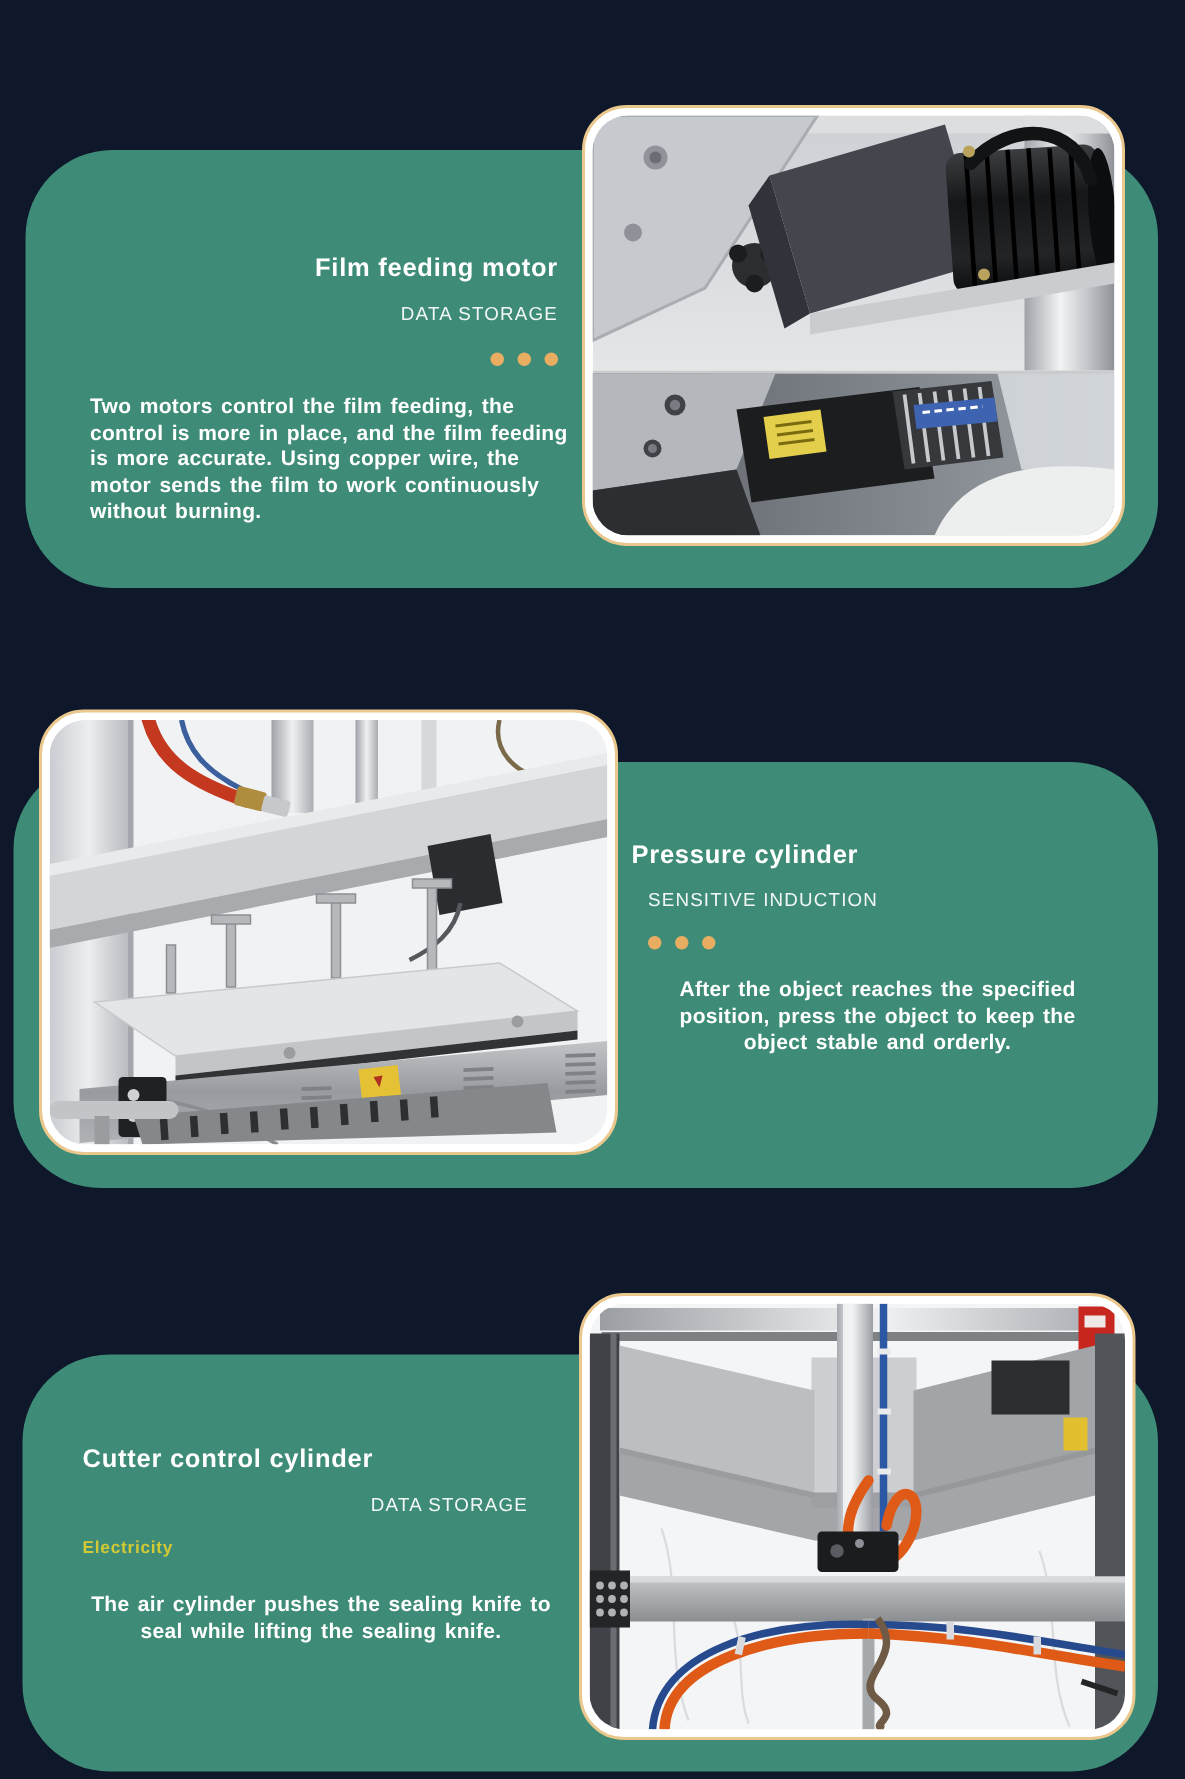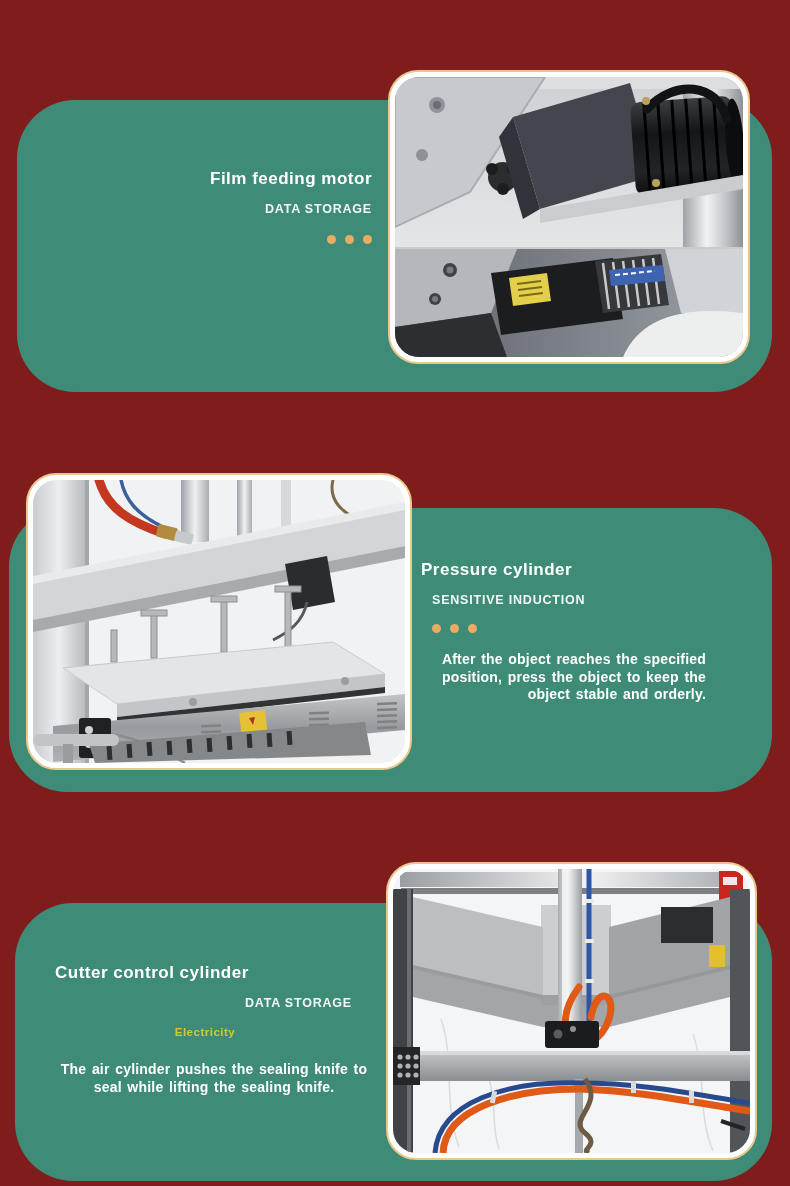--- a/index.html
+++ b/index.html
@@ -1,17 +1,17 @@
 <!DOCTYPE html>
 <html><head>
 <meta charset="utf-8">
 <style>
   html,body { margin:0; padding:0; background:#ffffff; }
   .canvas {
-    position:relative; width:790px; height:1186px; background:#7f1d1d;
+    position:relative; width:790px; height:1186px; background:#0f172a;
     overflow:hidden; font-family:"Liberation Sans", sans-serif;
   }
   .panel { position:absolute; background:#3e8c77; border-radius:58px; }
   .panel1 { left:17px;  top:100px; width:755px; height:292px; }
   .panel2 { left:9px;   top:508px; width:763px; height:284px; }
   .panel3 { left:15px;  top:903px; width:757px; height:278px; }
 
   .photo-card {
     position:absolute; box-sizing:border-box; background:#ffffff;
     border:2px solid #eac88d; border-radius:30px; padding:5px;
@@ -19,55 +19,56 @@
   .photo-card .ph {
     width:100%; height:100%; border-radius:24px; overflow:hidden; display:block;
   }
   .photo1 { left:388px; top:70px;  width:362px; height:294px; }
   .photo2 { left:26px;  top:473px; width:386px; height:297px; }
   .photo3 { left:386px; top:862px; width:371px; height:298px; }
   .ph svg { width:100%; height:100%; display:block; }
 
   .txt { position:absolute; color:#ffffff; }
   .title { font-size:17px; font-weight:bold; letter-spacing:.5px; line-height:22px; }
-  .subtitle { font-size:12.5px; font-weight:700; color:rgba(255,255,255,.93); letter-spacing:.8px; line-height:16px; }
+  .subtitle { font-size:12.5px; font-weight:400; color:rgba(255,255,255,.93); letter-spacing:.8px; line-height:16px; }
   .body { font-size:14px; font-weight:bold; line-height:17.5px; letter-spacing:.2px; word-spacing:1.5px; }
   .tag { font-size:11.5px; font-weight:bold; color:#d2c934; letter-spacing:.5px; }
   .dots { position:absolute; display:flex; gap:9px; }
   .dot { width:9px; height:9px; border-radius:50%; background:#e9ad62; }
 
   .t1-title { left:60px; top:168px; width:312px; text-align:right; }
   .t1-sub   { left:60px; top:201px; width:312px; text-align:right; }
   .t1-dots  { left:60px; top:235px; width:312px; justify-content:flex-end; }
   .t1-body  { left:60px; top:262px; width:322px; text-align:left; }
 
   .t2-title { left:421px; top:559px; width:300px; text-align:left; }
   .t2-sub   { left:432px; top:592px; width:300px; text-align:left; }
   .t2-dots  { left:432px; top:624px; }
-  .t2-body  { left:416px; top:651px; width:290px; text-align:right; }
+  .t2-body  { left:440px; top:651px; width:290px; text-align:center; }
 
   .t3-title { left:55px; top:962px;  width:297px; text-align:left; }
   .t3-sub   { left:55px; top:995px;  width:297px; text-align:right; }
-  .t3-tag   { left:55px; top:1026px; width:300px; text-align:center; }
+  .t3-tag   { left:55px; top:1026px; width:300px; text-align:left; }
   .t3-body  { left:58px; top:1061px; width:312px; text-align:center; }
 </style>
 </head>
 <body>
 
 <div class="canvas">
 
   <div class="panel panel1"></div>
 
   <div class="txt title t1-title">Film feeding motor</div>
   <div class="txt subtitle t1-sub">DATA STORAGE</div>
   <div class="dots t1-dots">
     <span class="dot"></span>
     <span class="dot"></span>
     <span class="dot"></span>
   </div>
+  <div class="txt body t1-body">Two motors control the film feeding, the control is more in place, and the film feeding is more accurate. Using copper wire, the motor sends the film to work continuously without burning.</div>
 
   <div class="photo-card photo1">
     <span class="ph">
       <svg viewBox="0 0 348 280" preserveAspectRatio="none" aria-hidden="true">
         <defs>
           <linearGradient id="g1a" x1="0" y1="0" x2="0" y2="1">
             <stop offset="0" stop-color="#cdd0d4"></stop>
               <stop offset="1" stop-color="#e4e6e8"></stop>
           </linearGradient>
           <linearGradient id="roll" x1="0" y1="0" x2="1" y2="0">

